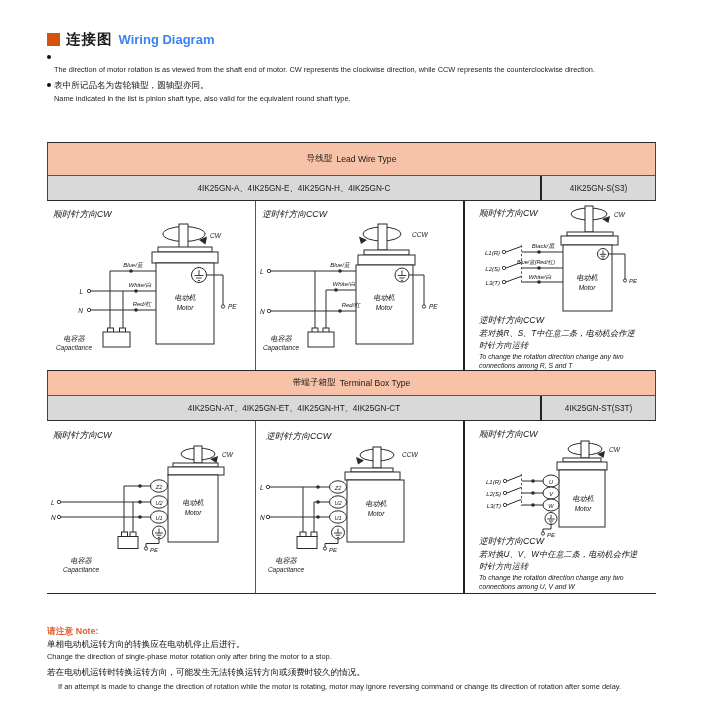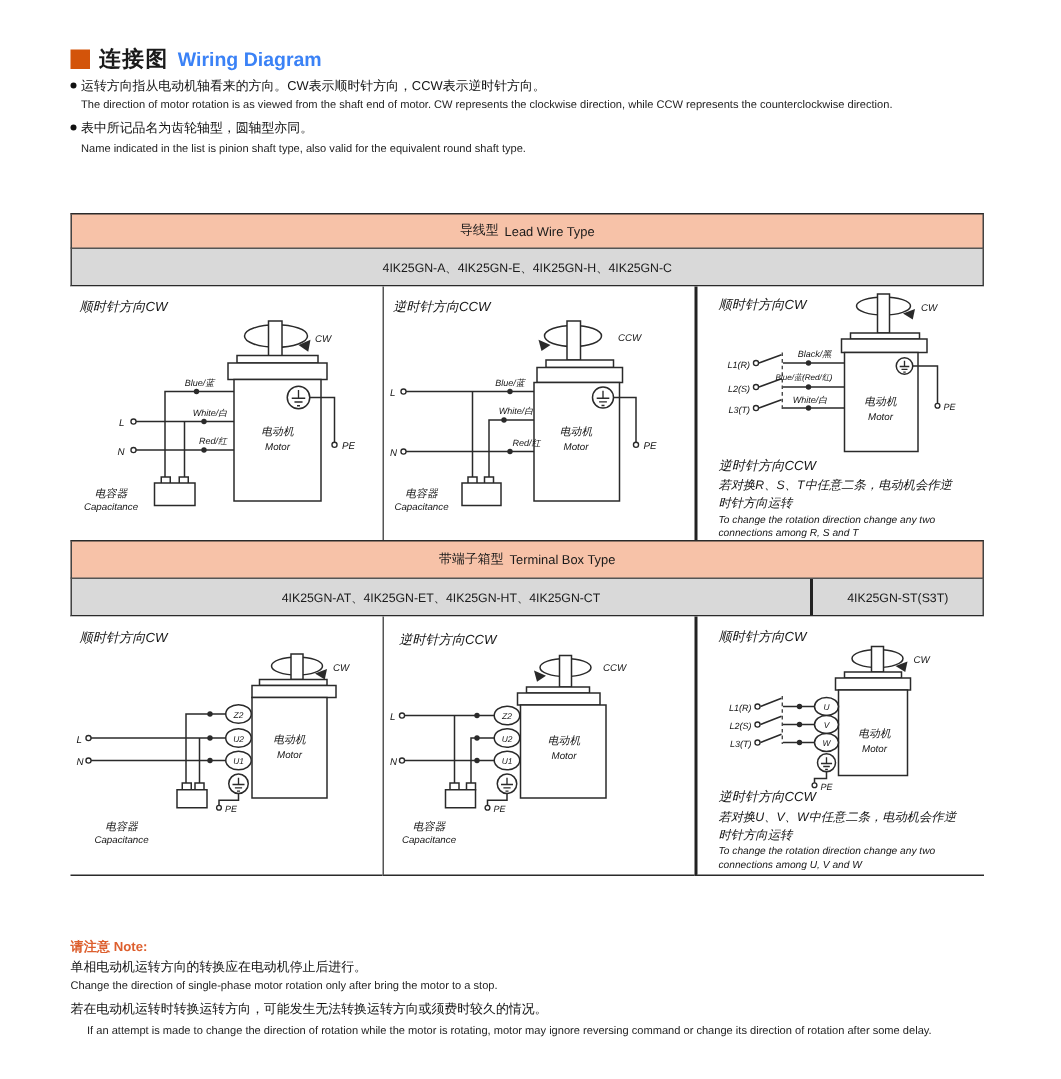--- a/index.html
+++ b/index.html
@@ -15,21 +15,21 @@
   
   .intro { position:absolute; left:47px; top:52px; width:618px; }
   .intro .ln { position:absolute; left:0; white-space:nowrap; }
   .cnline { font-size:8.6px; color:#111; }
   .enline { font-size:7.4px; color:#222; padding-left:7px; white-space:normal; }
   .bdot { display:inline-block; width:4px; height:4px; border-radius:50%; background:#111; margin-right:3px; vertical-align:1px; }
 
   
   .wtable { position:absolute; left:47px; top:142px; width:609px; }
   .band { display:flex; align-items:center; justify-content:center; border-left:1px solid #444; border-right:1px solid #444; }
-  .band.salmon { height:24px; background:#f7c2a8; border-top:1.5px solid #2a2a2a; border-bottom:1px solid #555; font-size:8.6px; gap:4px; }
+  .band.salmon { height:34px; background:#f7c2a8; border-top:1.5px solid #2a2a2a; border-bottom:1px solid #555; font-size:8.6px; gap:4px; }
   .band.gray { height:25px; background:#d9d9d9; border-bottom:1.5px solid #2a2a2a; padding:0; }
   .band.gray .cellL { width:492px; text-align:center; font-size:8.2px; }
   .band.gray .cellR { flex:1; text-align:center; font-size:8.2px; border-left:2px solid #222; align-self:stretch; display:flex; align-items:center; justify-content:center; }
   .drow { display:flex;font-style:italic; }
   .drow .dcell { background:#fff; }
   .dcell.c1 { width:208px; }
   .dcell.c2 { width:208px; border-left:1px solid #555; }
   .dcell.c3 { width:193px; border-left:2px solid #222; }
   .drow.r1 .dcell { height:169px; }
   .drow.r2 .dcell { height:173px; border-bottom:1.5px solid #2a2a2a; }
@@ -63,34 +63,35 @@
 </head>
 <body>
 
 <div class="hdr">
   <span class="sq"></span>
   <span class="t-cn">连接图</span>
   <span class="t-en">Wiring Diagram</span>
 </div>
 
 <div class="intro">
-  <div class="ln cnline" style="top:0"><span class="bdot"></span><span>运转方向指从电动机轴看来的方向。CW表示顺时针方向，CCW表示逆时针方向。</span></div>
+  <div class="ln cnline" style="top:0"><span class="bdot"></span></div>
   <div class="ln enline" style="top:13px">The direction of motor rotation is as viewed from the shaft end of motor. CW represents the clockwise direction, while CCW represents the counterclockwise direction.</div>
   <div class="ln cnline" style="top:28px"><span class="bdot"></span><span>表中所记品名为齿轮轴型，圆轴型亦同。</span></div>
   <div class="ln enline" style="top:42px">Name indicated in the list is pinion shaft type, also valid for the equivalent round shaft type.</div>
 </div>
 
 <div class="wtable">
 
   <div class="band salmon">
     <span>导线型</span>
     <span>Lead Wire Type</span>
   </div>
   <div class="band gray">
     <div class="cellL">4IK25GN-A、4IK25GN-E、4IK25GN-H、4IK25GN-C</div>
+    <div class="cellR">4IK25GN-S(S3)</div>
   </div>
 
   <div class="drow r1">
 
     <div class="dcell c1">
       <svg width="208" height="169" viewBox="0 0 208 169">
         <text x="6" y="16" class="tt">顺时针方向CW</text>
         <g>
           <ellipse class="st" cx="137" cy="33" rx="21" ry="7.5"></ellipse>
           <path class="arr" d="M152,39 L160,35.5 L158.5,43.5 Z"></path>

